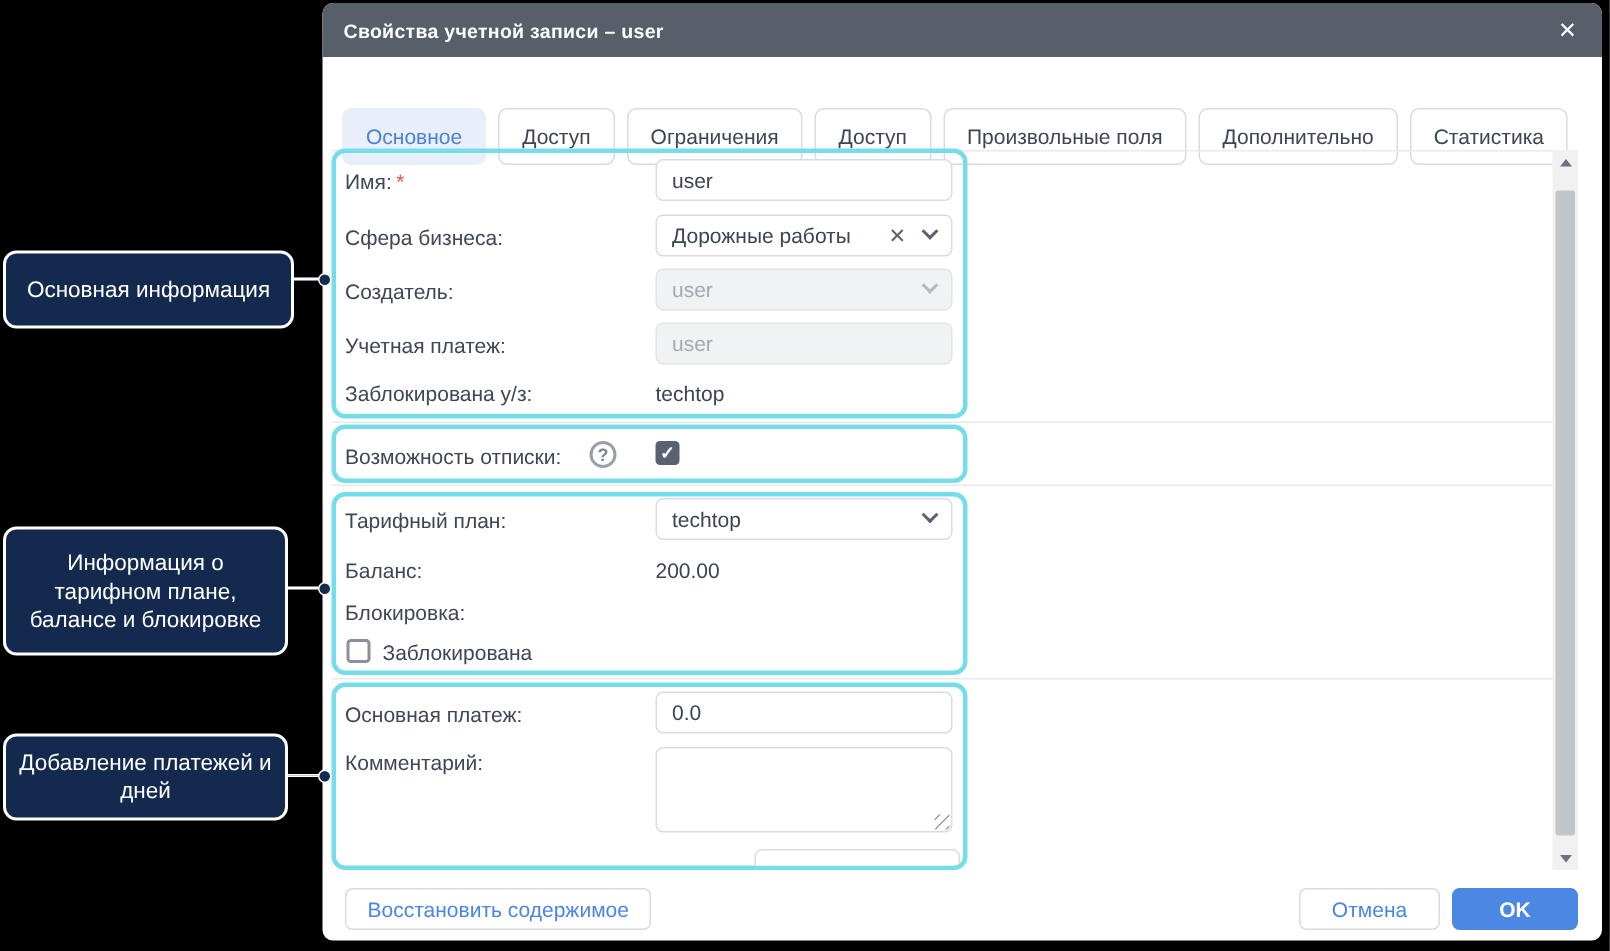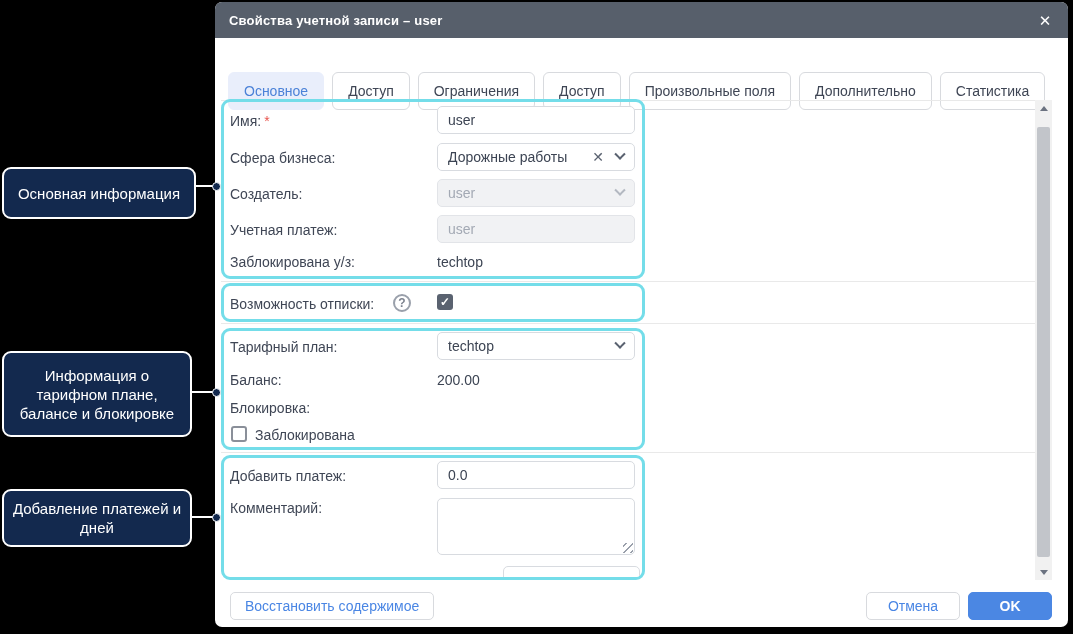--- a/index.html
+++ b/index.html
@@ -138,21 +138,21 @@
 
     <div class="lbl" style="left:15px; top:398px;">Блокировка:</div>
 
     <div class="cb off" style="left:16px; top:424px;"></div>
     <div class="lbl" style="left:40px; top:425px;">Заблокирована</div>
 
     <div class="cyanbox" style="left:6px; top:453px; width:424px; height:125px; overflow:hidden;">
       <div style="position:absolute; left:279px; top:108px; width:137px; height:30px; border:1px solid #d8dbe0; border-radius:5px; background:#fff;"></div>
     </div>
 
-    <div class="lbl" style="left:15px; top:466px;">Добавить платеж:</div>
+    <div class="lbl" style="left:15px; top:466px;">Основная платеж:</div>
     <input class="inp" style="left: 222px; top: 459px;" value="0.0">
 
     <div class="lbl" style="left:15px; top:498px;">Комментарий:</div>
     <textarea class="txtarea" style="left: 222px; top: 496px;"></textarea>
     <div class="resize-grip" style="left:408px; top:541px;"></div>
 
     <div class="scrollbar">
       <div class="sb-btn" style="top:0;">
           <div class="tri-up"></div>
         </div>

